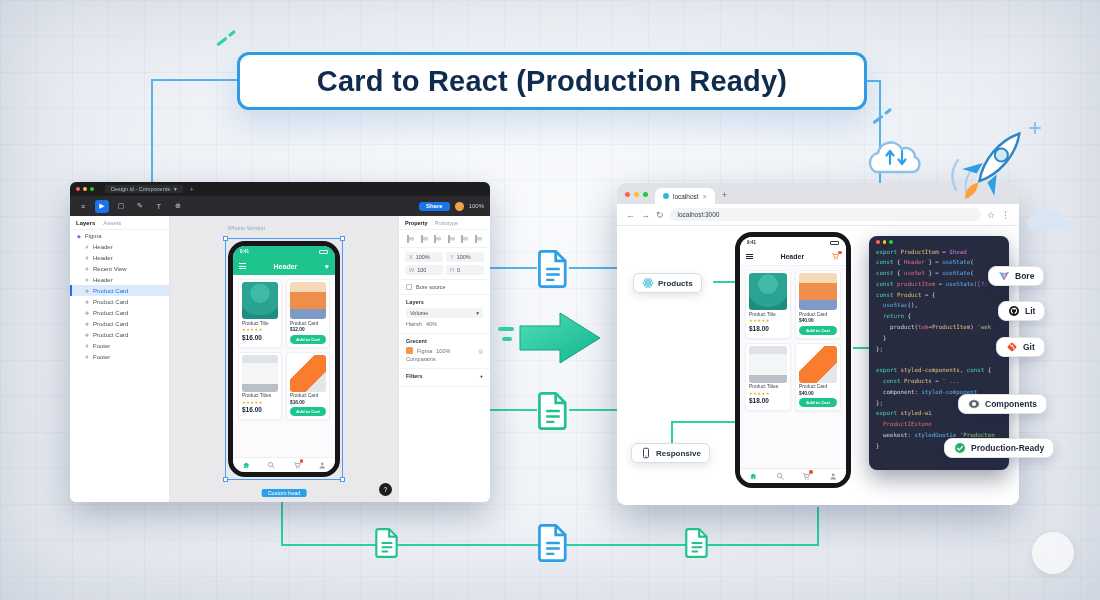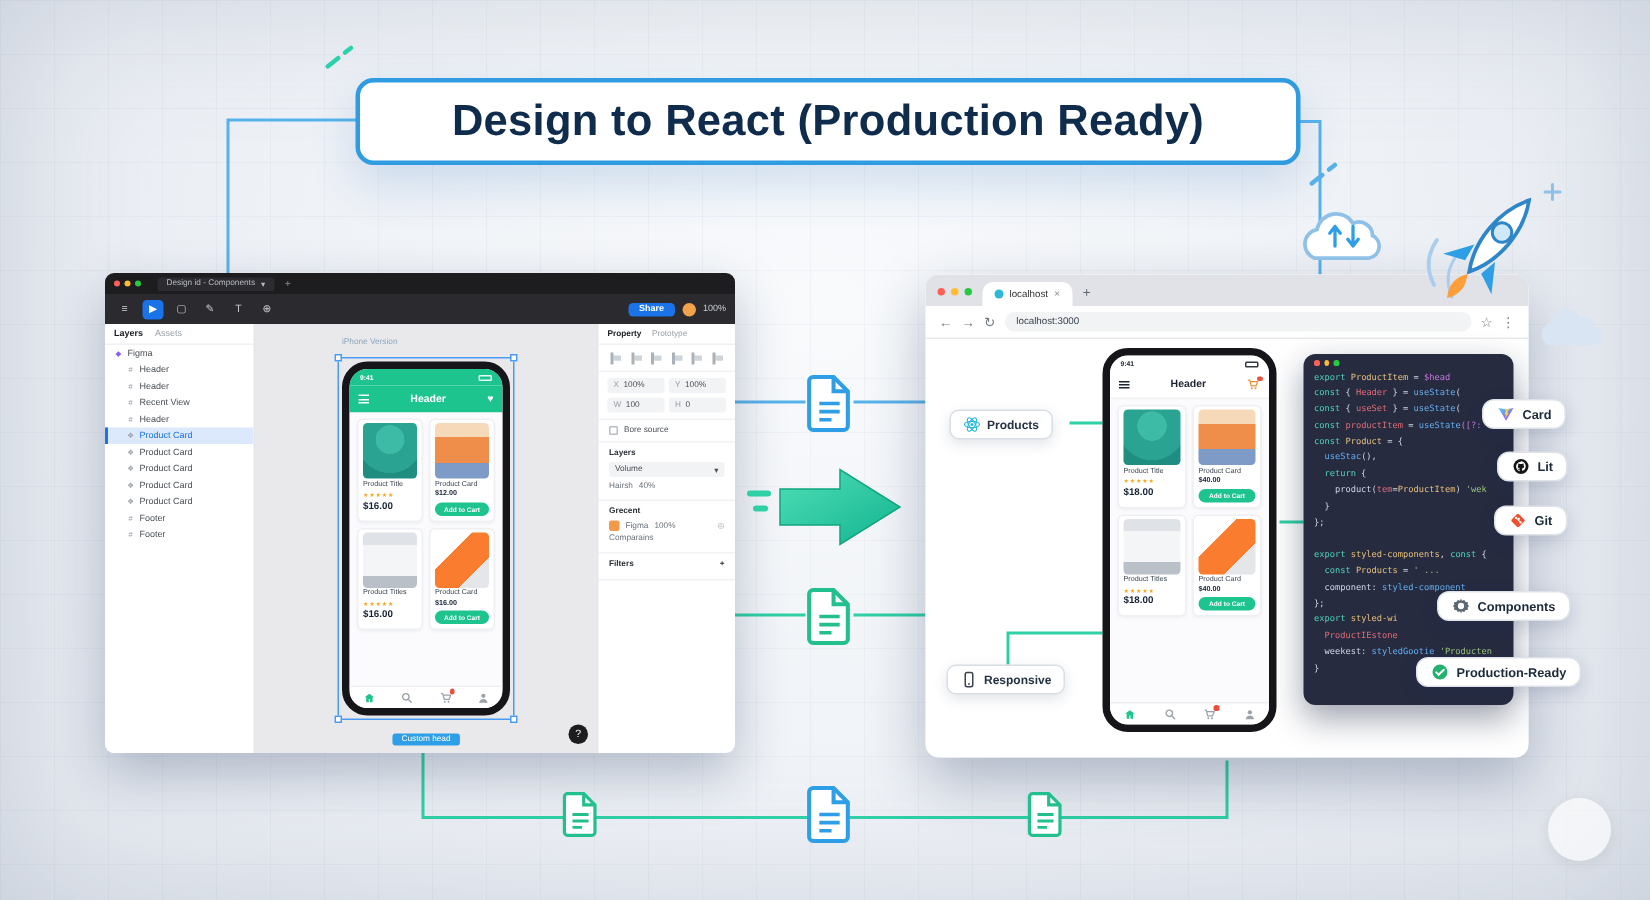--- a/index.html
+++ b/index.html
@@ -251,21 +251,21 @@
     <path class="w-green" d="M569 410 H617"></path>
     <path class="w-green" d="M282 502 V545 H818 V507"></path>
   </svg>
 
   <span class="dash teal" style="left:216px;top:40px;width:12px"></span>
   <span class="dash teal" style="left:228px;top:32px;width:8px"></span>
   <span class="dash blue" style="left:872px;top:118px;width:12px"></span>
   <span class="dash blue" style="left:884px;top:110px;width:8px"></span>
 
   <div class="title-box">
-    <h1>Design to React (Production Ready)</h1>
+    <h1>Card to React (Production Ready)</h1>
   </div>
 
   <div class="figma">
     <div class="f-titlebar">
       <span class="dot d-red"></span>
       <span class="dot d-yel"></span>
       <span class="dot d-grn"></span>
       <span class="f-tab">
         <span>Design id - Components</span>
         <span>▾</span>
@@ -588,21 +588,21 @@
         </div>
         <div class="code" id="code-lines"><div class="code-ln"><span class="cseg-k">export </span><span class="cseg-y">ProductItem </span><span class="cseg-w">= </span><span class="cseg-p">$head</span></div><div class="code-ln"><span class="cseg-k">const </span><span class="cseg-w">{ </span><span class="cseg-r">Header</span><span class="cseg-w"> } = </span><span class="cseg-b">useState</span><span class="cseg-w">(</span></div><div class="code-ln"><span class="cseg-k">const </span><span class="cseg-w">{ </span><span class="cseg-r">useSet</span><span class="cseg-w"> } = </span><span class="cseg-b">useState</span><span class="cseg-w">(</span></div><div class="code-ln"><span class="cseg-k">const </span><span class="cseg-r">productItem</span><span class="cseg-w"> = </span><span class="cseg-b">useState</span><span class="cseg-p">([?:</span></div><div class="code-ln"><span class="cseg-k">const </span><span class="cseg-y">Product</span><span class="cseg-w"> = {</span></div><div class="code-ln"><span class="cseg-b">  useStac</span><span class="cseg-w">(),</span></div><div class="code-ln"><span class="cseg-k">  return</span><span class="cseg-w"> {</span></div><div class="code-ln"><span class="cseg-w">    product(</span><span class="cseg-r">tem</span><span class="cseg-w">=</span><span class="cseg-y">ProductItem</span><span class="cseg-w">) </span><span class="cseg-s">'wek</span></div><div class="code-ln"><span class="cseg-w">  }</span></div><div class="code-ln"><span class="cseg-w">};</span></div><div class="code-ln">&nbsp;</div><div class="code-ln"><span class="cseg-k">export </span><span class="cseg-y">styled-components</span><span class="cseg-w">, </span><span class="cseg-k">const</span><span class="cseg-w"> {</span></div><div class="code-ln"><span class="cseg-k">  const </span><span class="cseg-y">Products</span><span class="cseg-w"> = </span><span class="cseg-s">' ...</span></div><div class="code-ln"><span class="cseg-w">  component: </span><span class="cseg-b">styled-component</span></div><div class="code-ln"><span class="cseg-w">};</span></div><div class="code-ln"><span class="cseg-k">export </span><span class="cseg-y">styled-wi</span></div><div class="code-ln"><span class="cseg-r">  ProductIEstone</span></div><div class="code-ln"><span class="cseg-w">  weekest: </span><span class="cseg-b">styledGootie </span><span class="cseg-s">'Producten</span></div><div class="code-ln"><span class="cseg-w">}</span></div></div>
       </div>
     </div>
   </div>
 
   <div class="sbadge sb-vite">
     <svg class="bic">
         <use href="#i-vite"></use>
       </svg>
-    <span>Card</span>
+    <span>Bore</span>
   </div>
   <div class="sbadge sb-lit">
     <svg class="bic">
         <use href="#i-github"></use>
       </svg>
     <span>Lit</span>
   </div>
   <div class="sbadge sb-git">
     <svg class="bic">
         <use href="#i-git"></use>

